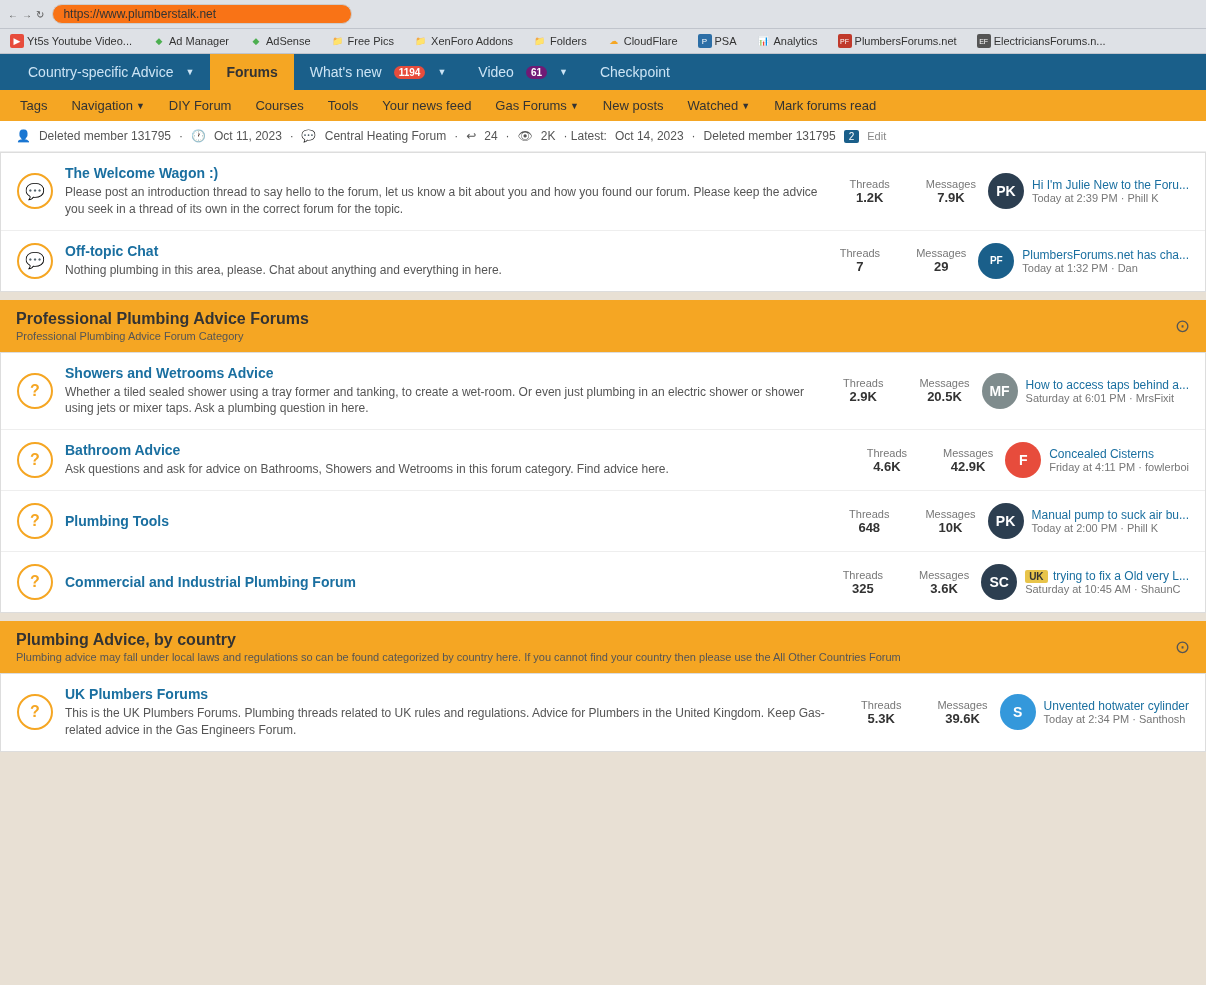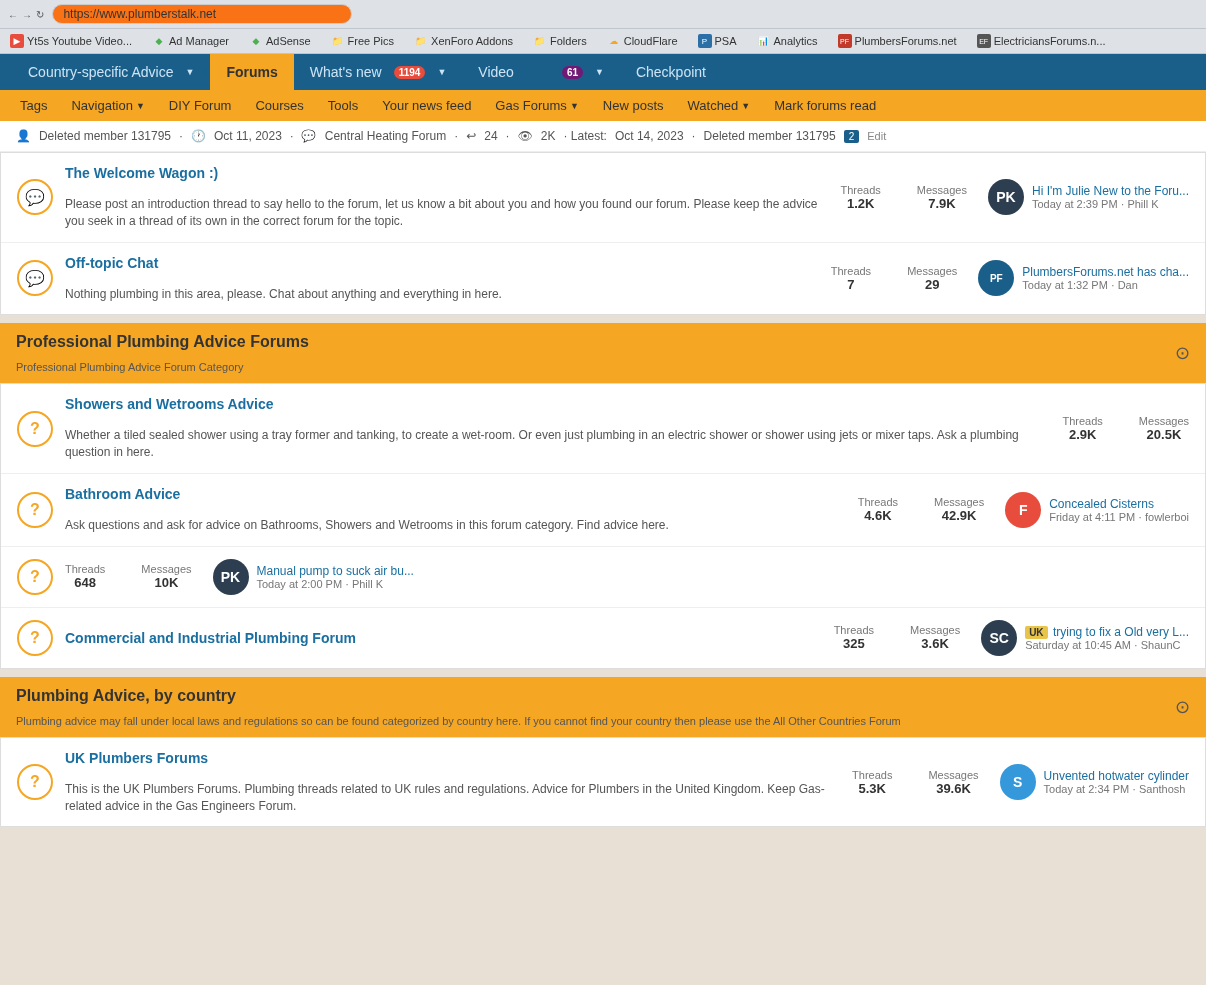--- a/index.html
+++ b/index.html
@@ -76,21 +76,20 @@
     .nav-badge {
       background: #e74c3c;
       color: white;
       border-radius: 10px;
       padding: 1px 5px;
       font-size: 10px;
       font-weight: bold;
     }
     .nav-badge.blue {
       background: #701a75;
-      margin-left: 36px;
     }
     .dropdown-arrow { font-size: 9px; }
 
     
     .sub-nav {
       background: #f5a623;
       display: flex;
       align-items: center;
       padding: 0 8px;
       flex-wrap: nowrap;
@@ -113,21 +112,21 @@
     
     .section-header {
       background: #f5a623;
       padding: 10px 16px;
       display: flex;
       align-items: center;
       justify-content: space-between;
       border-radius: 0;
     }
     .section-title { font-size: 16px; font-weight: bold; color: #333; }
-    .section-subtitle { font-size: 11px; color: #555; margin-top: 10px; }
+    .section-subtitle { font-size: 11px; color: #555; margin-top: 2px; }
     .toggle-icon { color: #555; font-size: 18px; }
 
     
     .forum-container {
       background: white;
       margin: 0 0 8px 0;
       border: 1px solid #ddd;
     }
     .forum-row {
       display: flex;
@@ -151,37 +150,36 @@
       font-weight: bold;
     }
     .forum-info { flex: 1; min-width: 0; }
     .forum-title {
       color: #1a6fa0;
       font-size: 14px;
       font-weight: bold;
       text-decoration: none;
       cursor: pointer;
     }
-    .forum-desc { font-size: 12px; color: #555; margin-top: 15px; line-height: 1.4; }
+    .forum-desc { font-size: 12px; color: #555; margin-top: 3px; line-height: 1.4; }
     .forum-stats {
       display: flex;
       gap: 36px;
       flex-shrink: 0;
       text-align: center;
     }
     .stat-block { text-align: center; }
     .stat-label { font-size: 11px; color: #777; }
     .stat-value { font-size: 13px; color: #333; font-weight: bold; }
     .forum-latest {
       display: flex;
       align-items: center;
       gap: 8px;
       flex-shrink: 0;
       max-width: 230px;
-      margin-left: 9px;
     }
     .avatar {
       width: 36px;
       height: 36px;
       border-radius: 50%;
       flex-shrink: 0;
       display: flex;
       align-items: center;
       justify-content: center;
       font-weight: bold;
@@ -445,20 +443,29 @@
         <div class="forum-stats">
           <div class="stat-block">
             <div class="stat-label">Threads</div>
             <div class="stat-value">2.9K</div>
           </div>
           <div class="stat-block">
             <div class="stat-label">Messages</div>
             <div class="stat-value">20.5K</div>
           </div>
         </div>
+        <div class="forum-latest">
+          <div class="avatar" style="background:#7f8c8d;">MF</div>
+          <div class="latest-info">
+            <div class="latest-title">How to access taps behind a...</div>
+            <div class="latest-meta">
+              <span>Saturday at 6:01 PM</span> · <span>MrsFixit</span>
+            </div>
+          </div>
+        </div>
       </div>
 
       <div class="forum-row">
         <div class="forum-icon">?</div>
         <div class="forum-info">
           <div class="forum-title">Bathroom Advice</div>
           <div class="forum-desc">Ask questions and ask for advice on Bathrooms, Showers and Wetrooms in this forum category. Find advice here.</div>
         </div>
         <div class="forum-stats">
           <div class="stat-block">
@@ -476,20 +483,23 @@
             <div class="latest-title">Concealed Cisterns</div>
             <div class="latest-meta">
               <span>Friday at 4:11 PM</span> · <span>fowlerboi</span>
             </div>
           </div>
         </div>
       </div>
 
       <div class="forum-row">
         <div class="forum-icon">?</div>
+        <div class="forum-info">
+          <div class="forum-title">Plumbing Tools</div>
+        </div>
         <div class="forum-stats">
           <div class="stat-block">
             <div class="stat-label">Threads</div>
             <div class="stat-value">648</div>
           </div>
           <div class="stat-block">
             <div class="stat-label">Messages</div>
             <div class="stat-value">10K</div>
           </div>
         </div>

